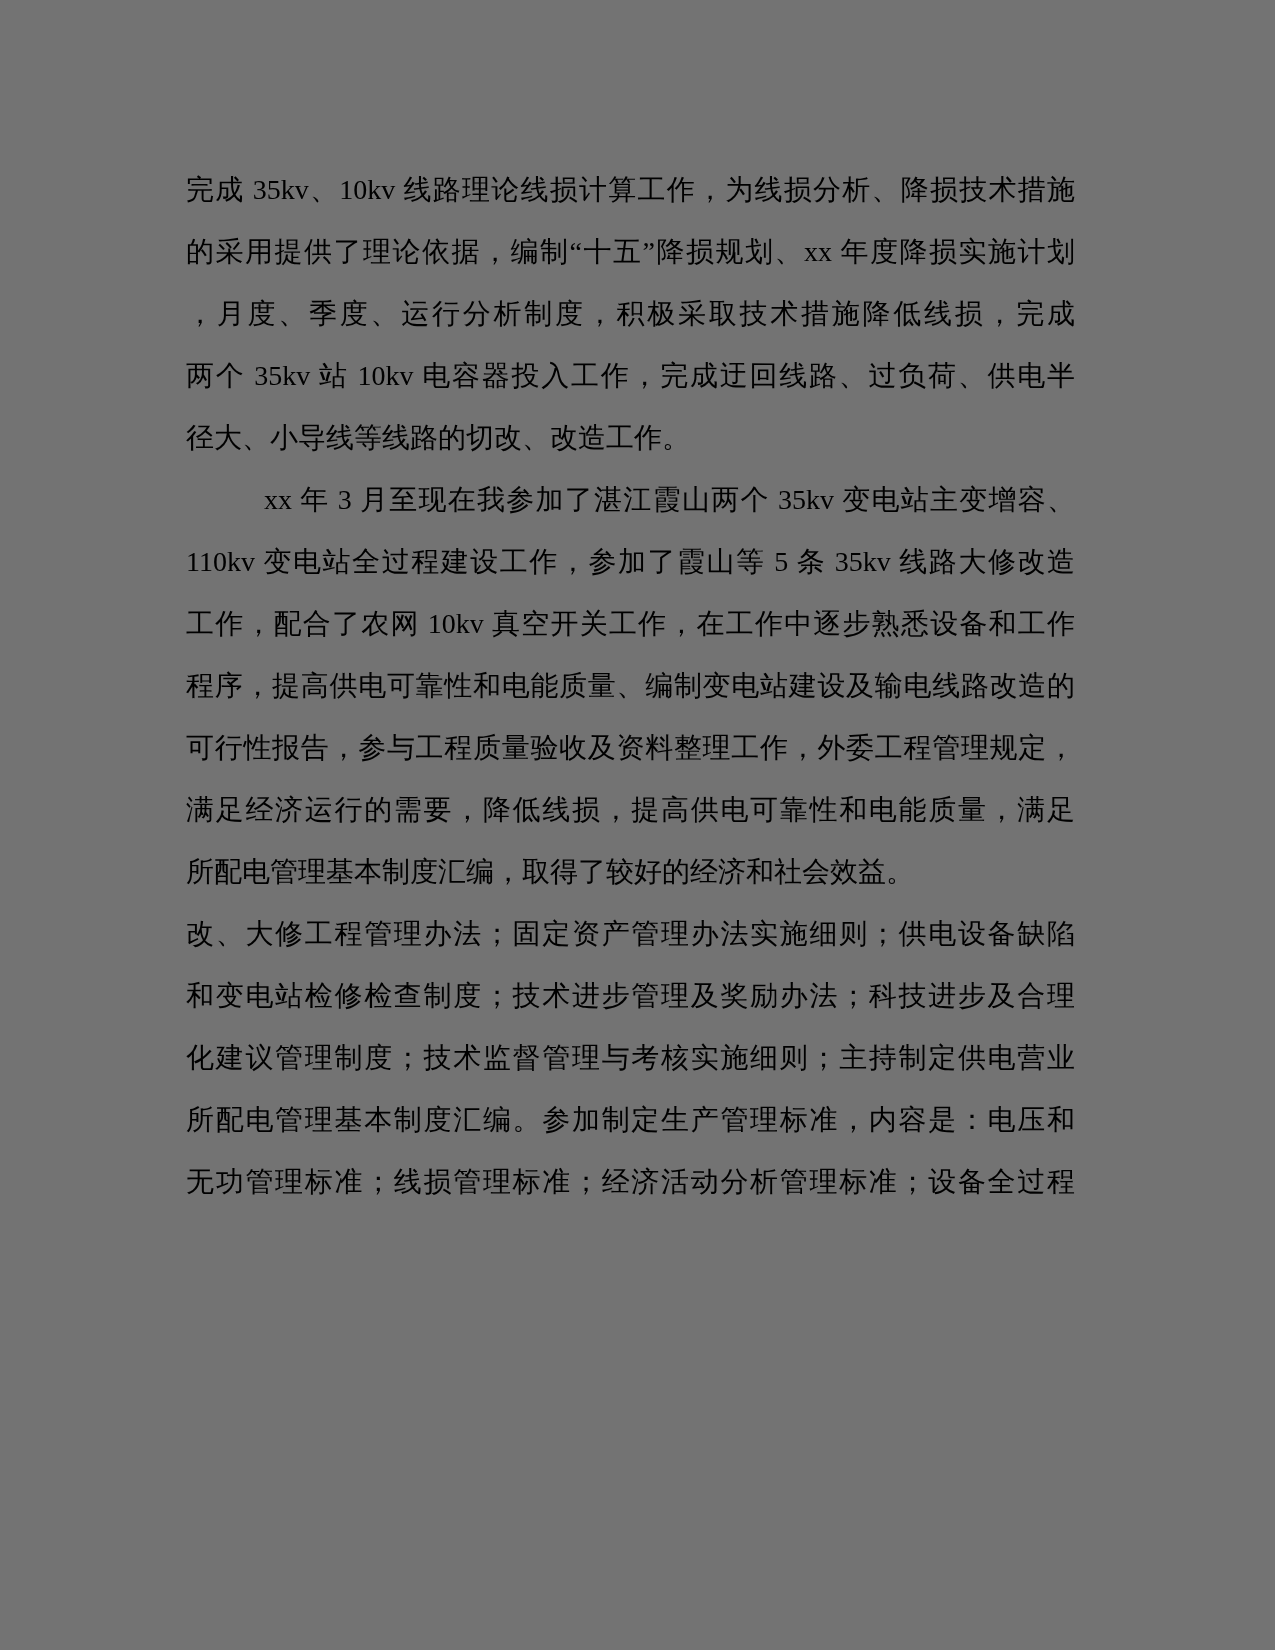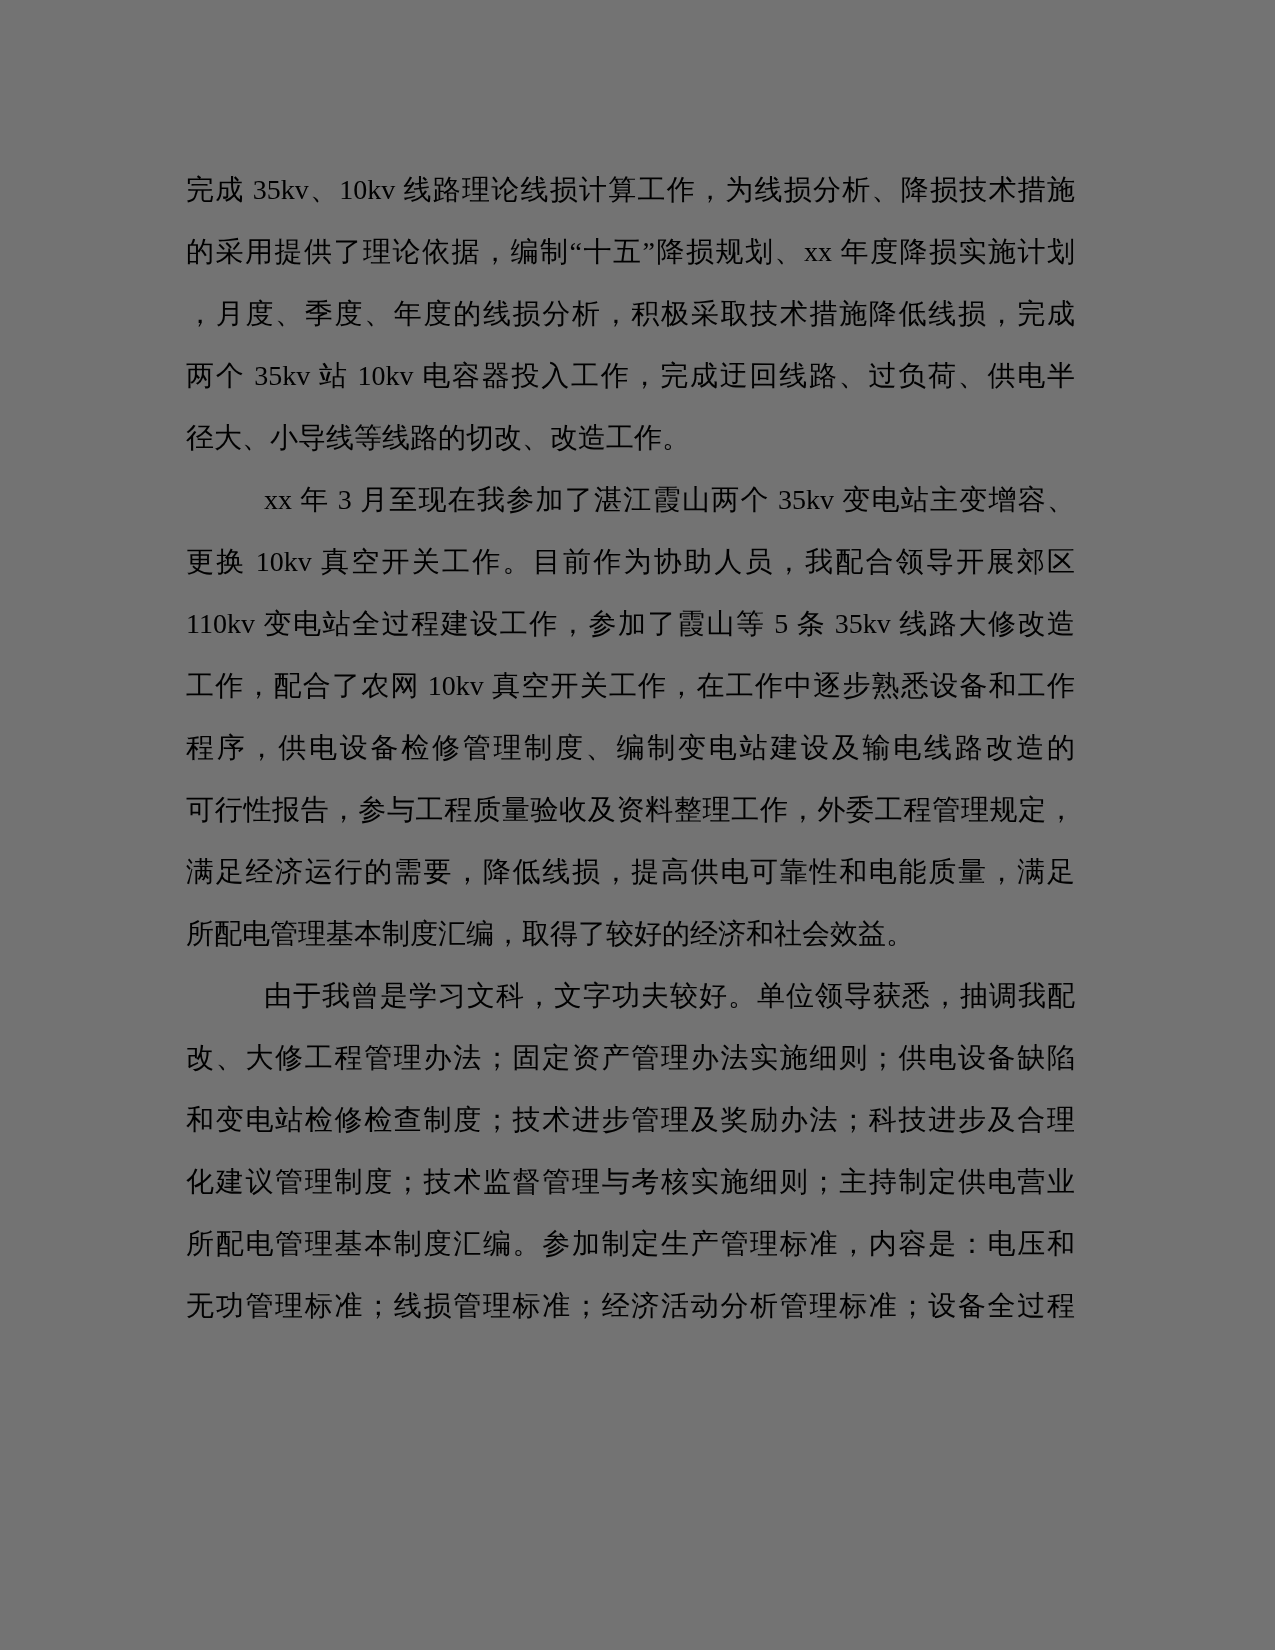--- a/index.html
+++ b/index.html
@@ -37,31 +37,29 @@
     text-indent: 78px;
   }
 </style>
 </head>
 <body>
 
 <div class="page">
   <div class="content">
       <div class="line">完成 35kv、10kv 线路理论线损计算工作，为线损分析、降损技术措施</div>
       <div class="line">的采用提供了理论依据，编制“十五”降损规划、xx 年度降损实施计划</div>
-      <div class="line">，月度、季度、年度的线损分析，积极采取技术措施降低线损，完成</div>
+      <div class="line">，月度、季度、运行分析制度，积极采取技术措施降低线损，完成</div>
       <div class="line">两个 35kv 站 10kv 电容器投入工作，完成迂回线路、过负荷、供电半</div>
       <div class="line para-end">径大、小导线等线路的切改、改造工作。</div>
       <div class="line indent">xx 年 3 月至现在我参加了湛江霞山两个 35kv 变电站主变增容、</div>
-      <div class="line">更换 10kv 真空开关工作。目前作为协助人员，我配合领导开展郊区</div>
       <div class="line">110kv 变电站全过程建设工作，参加了霞山等 5 条 35kv 线路大修改造</div>
       <div class="line">工作，配合了农网 10kv 真空开关工作，在工作中逐步熟悉设备和工作</div>
-      <div class="line">程序，供电设备检修管理制度、编制变电站建设及输电线路改造的</div>
+      <div class="line">程序，提高供电可靠性和电能质量、编制变电站建设及输电线路改造的</div>
       <div class="line">可行性报告，参与工程质量验收及资料整理工作，外委工程管理规定，</div>
       <div class="line">满足经济运行的需要，降低线损，提高供电可靠性和电能质量，满足</div>
       <div class="line para-end">所配电管理基本制度汇编，取得了较好的经济和社会效益。</div>
-      <div class="line indent">由于我曾是学习文科，文字功夫较好。单位领导获悉，抽调我配</div>
       <div class="line">改、大修工程管理办法；固定资产管理办法实施细则；供电设备缺陷</div>
       <div class="line">和变电站检修检查制度；技术进步管理及奖励办法；科技进步及合理</div>
       <div class="line">化建议管理制度；技术监督管理与考核实施细则；主持制定供电营业</div>
       <div class="line">所配电管理基本制度汇编。参加制定生产管理标准，内容是：电压和</div>
       <div class="line">无功管理标准；线损管理标准；经济活动分析管理标准；设备全过程</div>
     </div>
 </div>
 
 </body></html>

